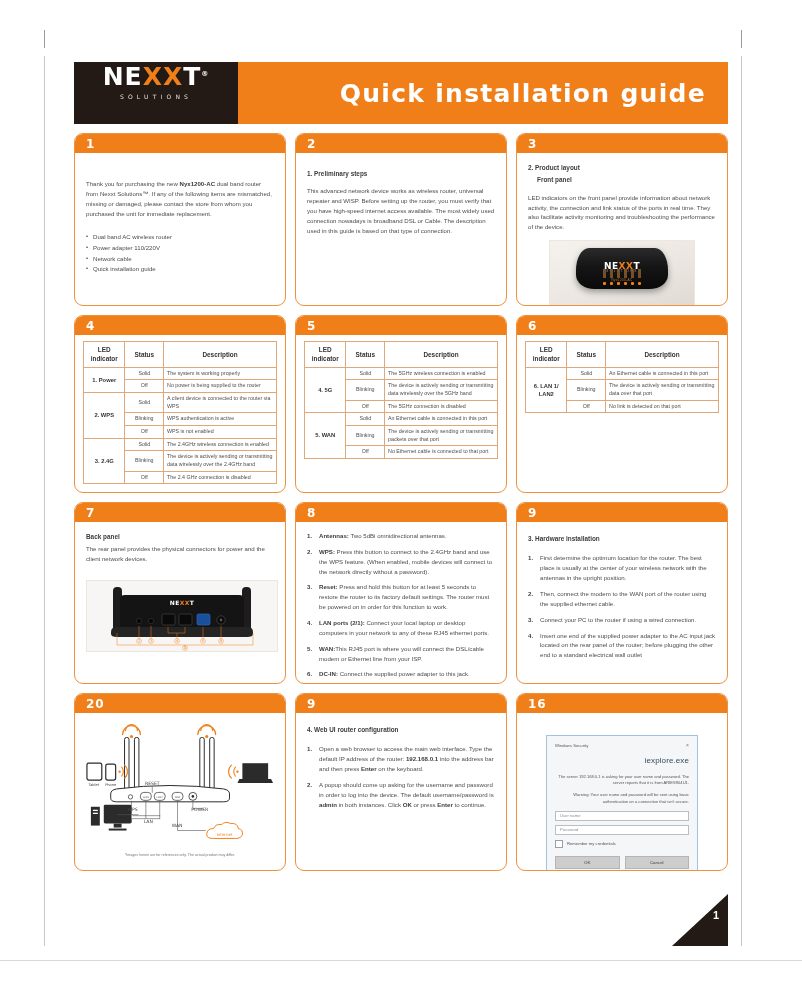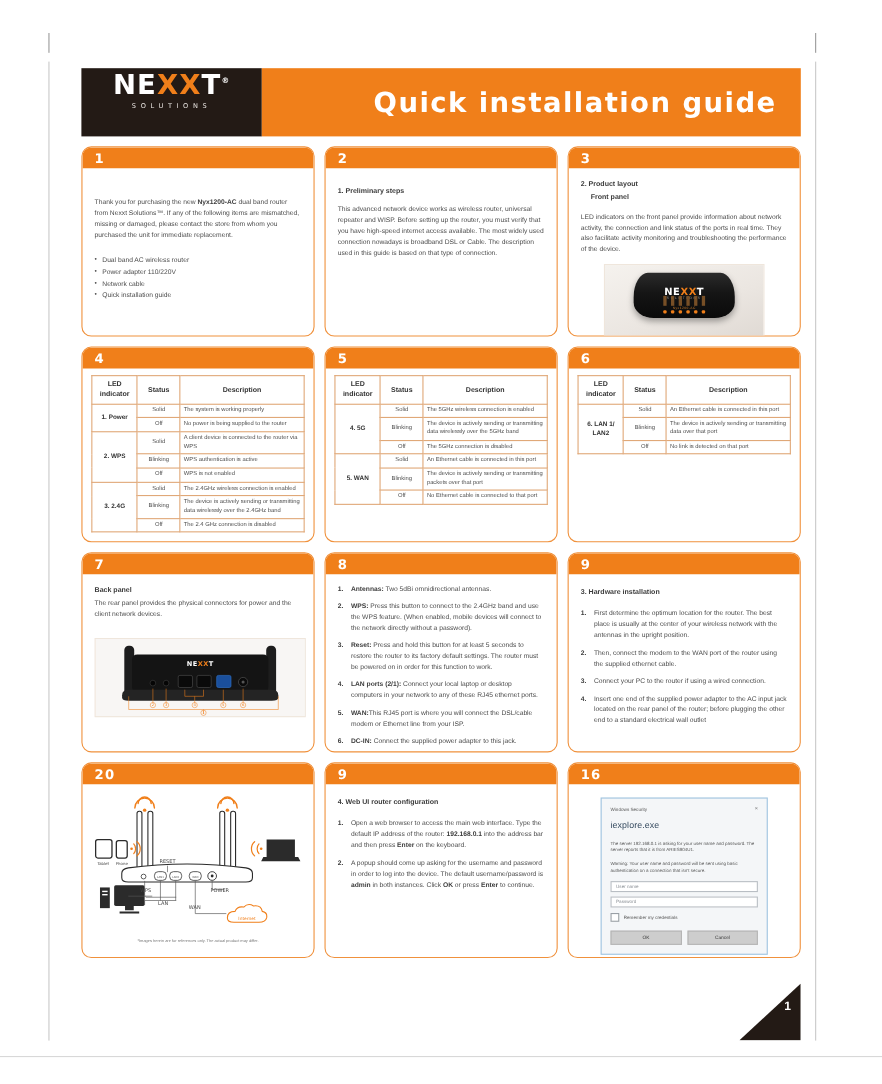--- a/index.html
+++ b/index.html
@@ -848,21 +848,21 @@
             <li><span>Open a web browser to access the main web interface. Type the default IP address of the router: </span><b>192.168.0.1</b><span> into the address bar and then press </span><b>Enter</b><span> on the keyboard.</span></li>
             <li><span>A popup should come up asking for the username and password in order to log into the device. The default username/password is </span><b>admin</b><span> in both instances. Click </span><b>OK</b><span> or press </span><b>Enter</b><span> to continue.</span></li>
           </ol>
         </div>
       </div>
 
       <div class="card">
         <div class="card-head">
           <span class="card-num">16</span>
         </div>
-        <div class="card-body" style="padding:6px 8px;">
+        <div class="card-body" style="padding:16px 8px;text-align:right;">
           <div class="dlg-wrap">
             <div class="dlg">
               <div class="dlg-title">
                 <span>Windows Security</span>
                 <span class="dlg-x">×</span>
               </div>
               <div class="dlg-app">iexplore.exe</div>
               <p class="dlg-p">The server 192.168.0.1 is asking for your user name and password. The server reports that it is from ARIES904U1.</p>
               <p class="dlg-p">Warning: Your user name and password will be sent using basic authentication on a connection that isn't secure.</p>
               <div class="dlg-input">User name</div>

